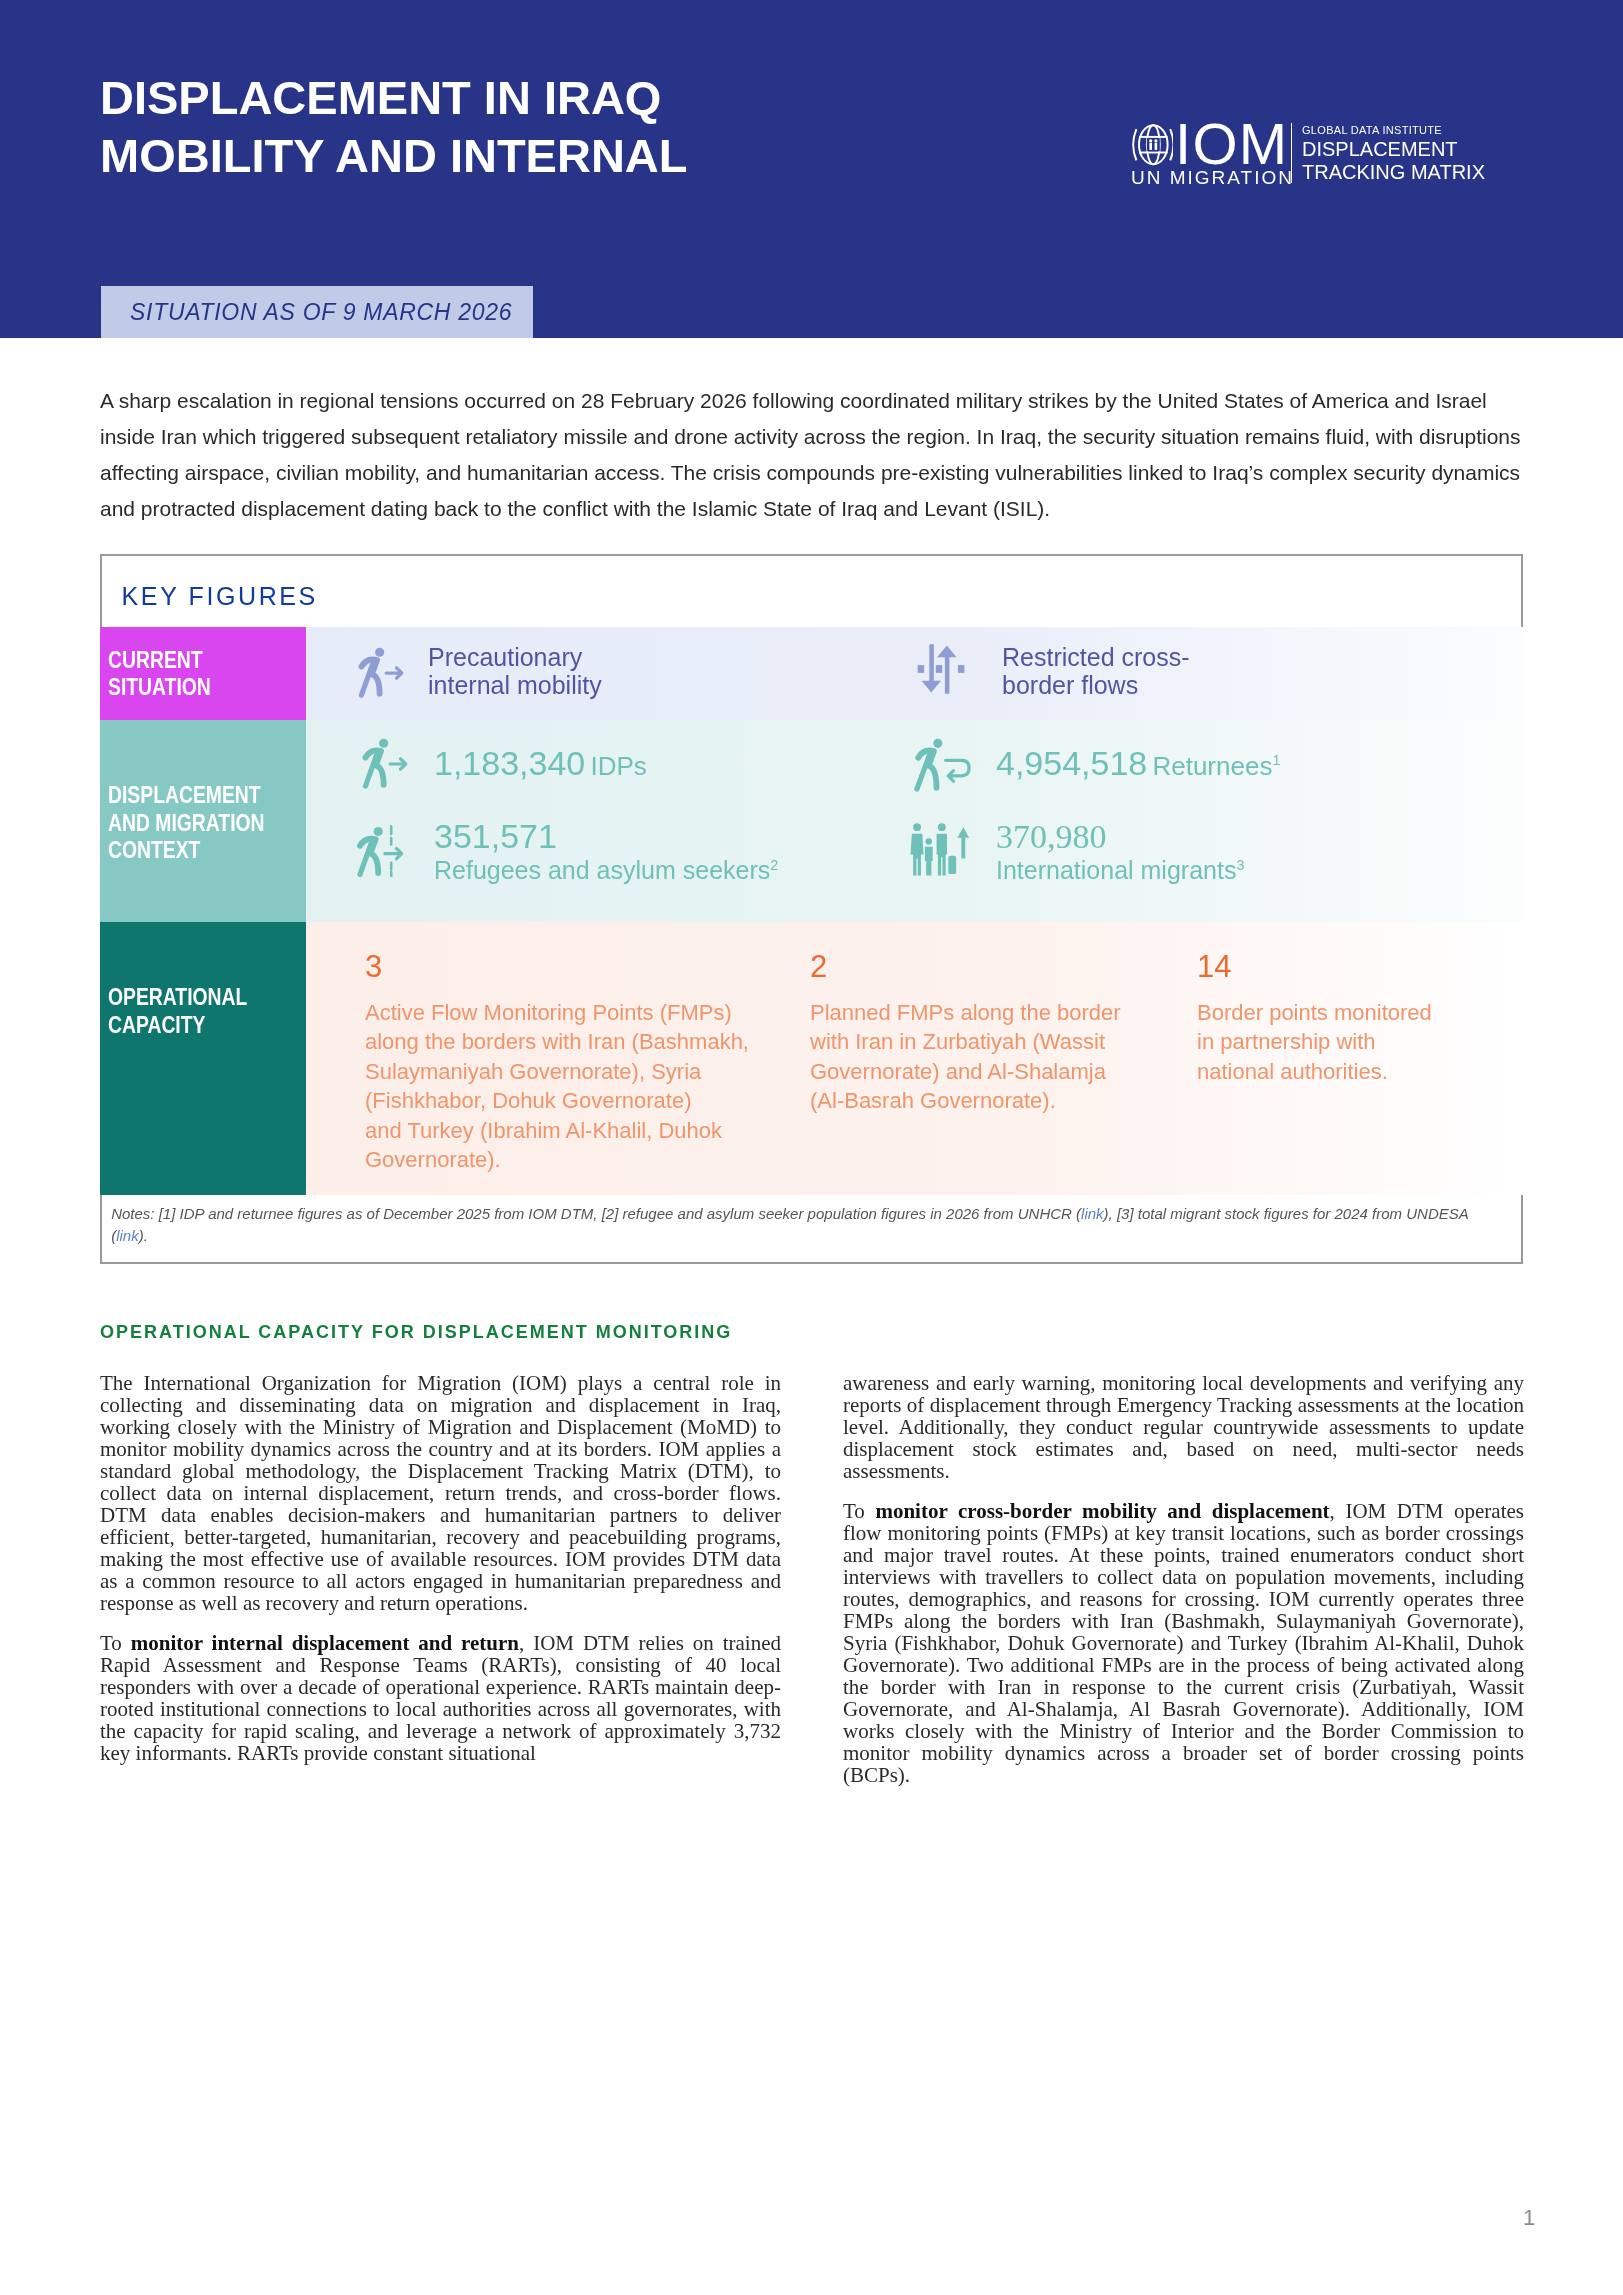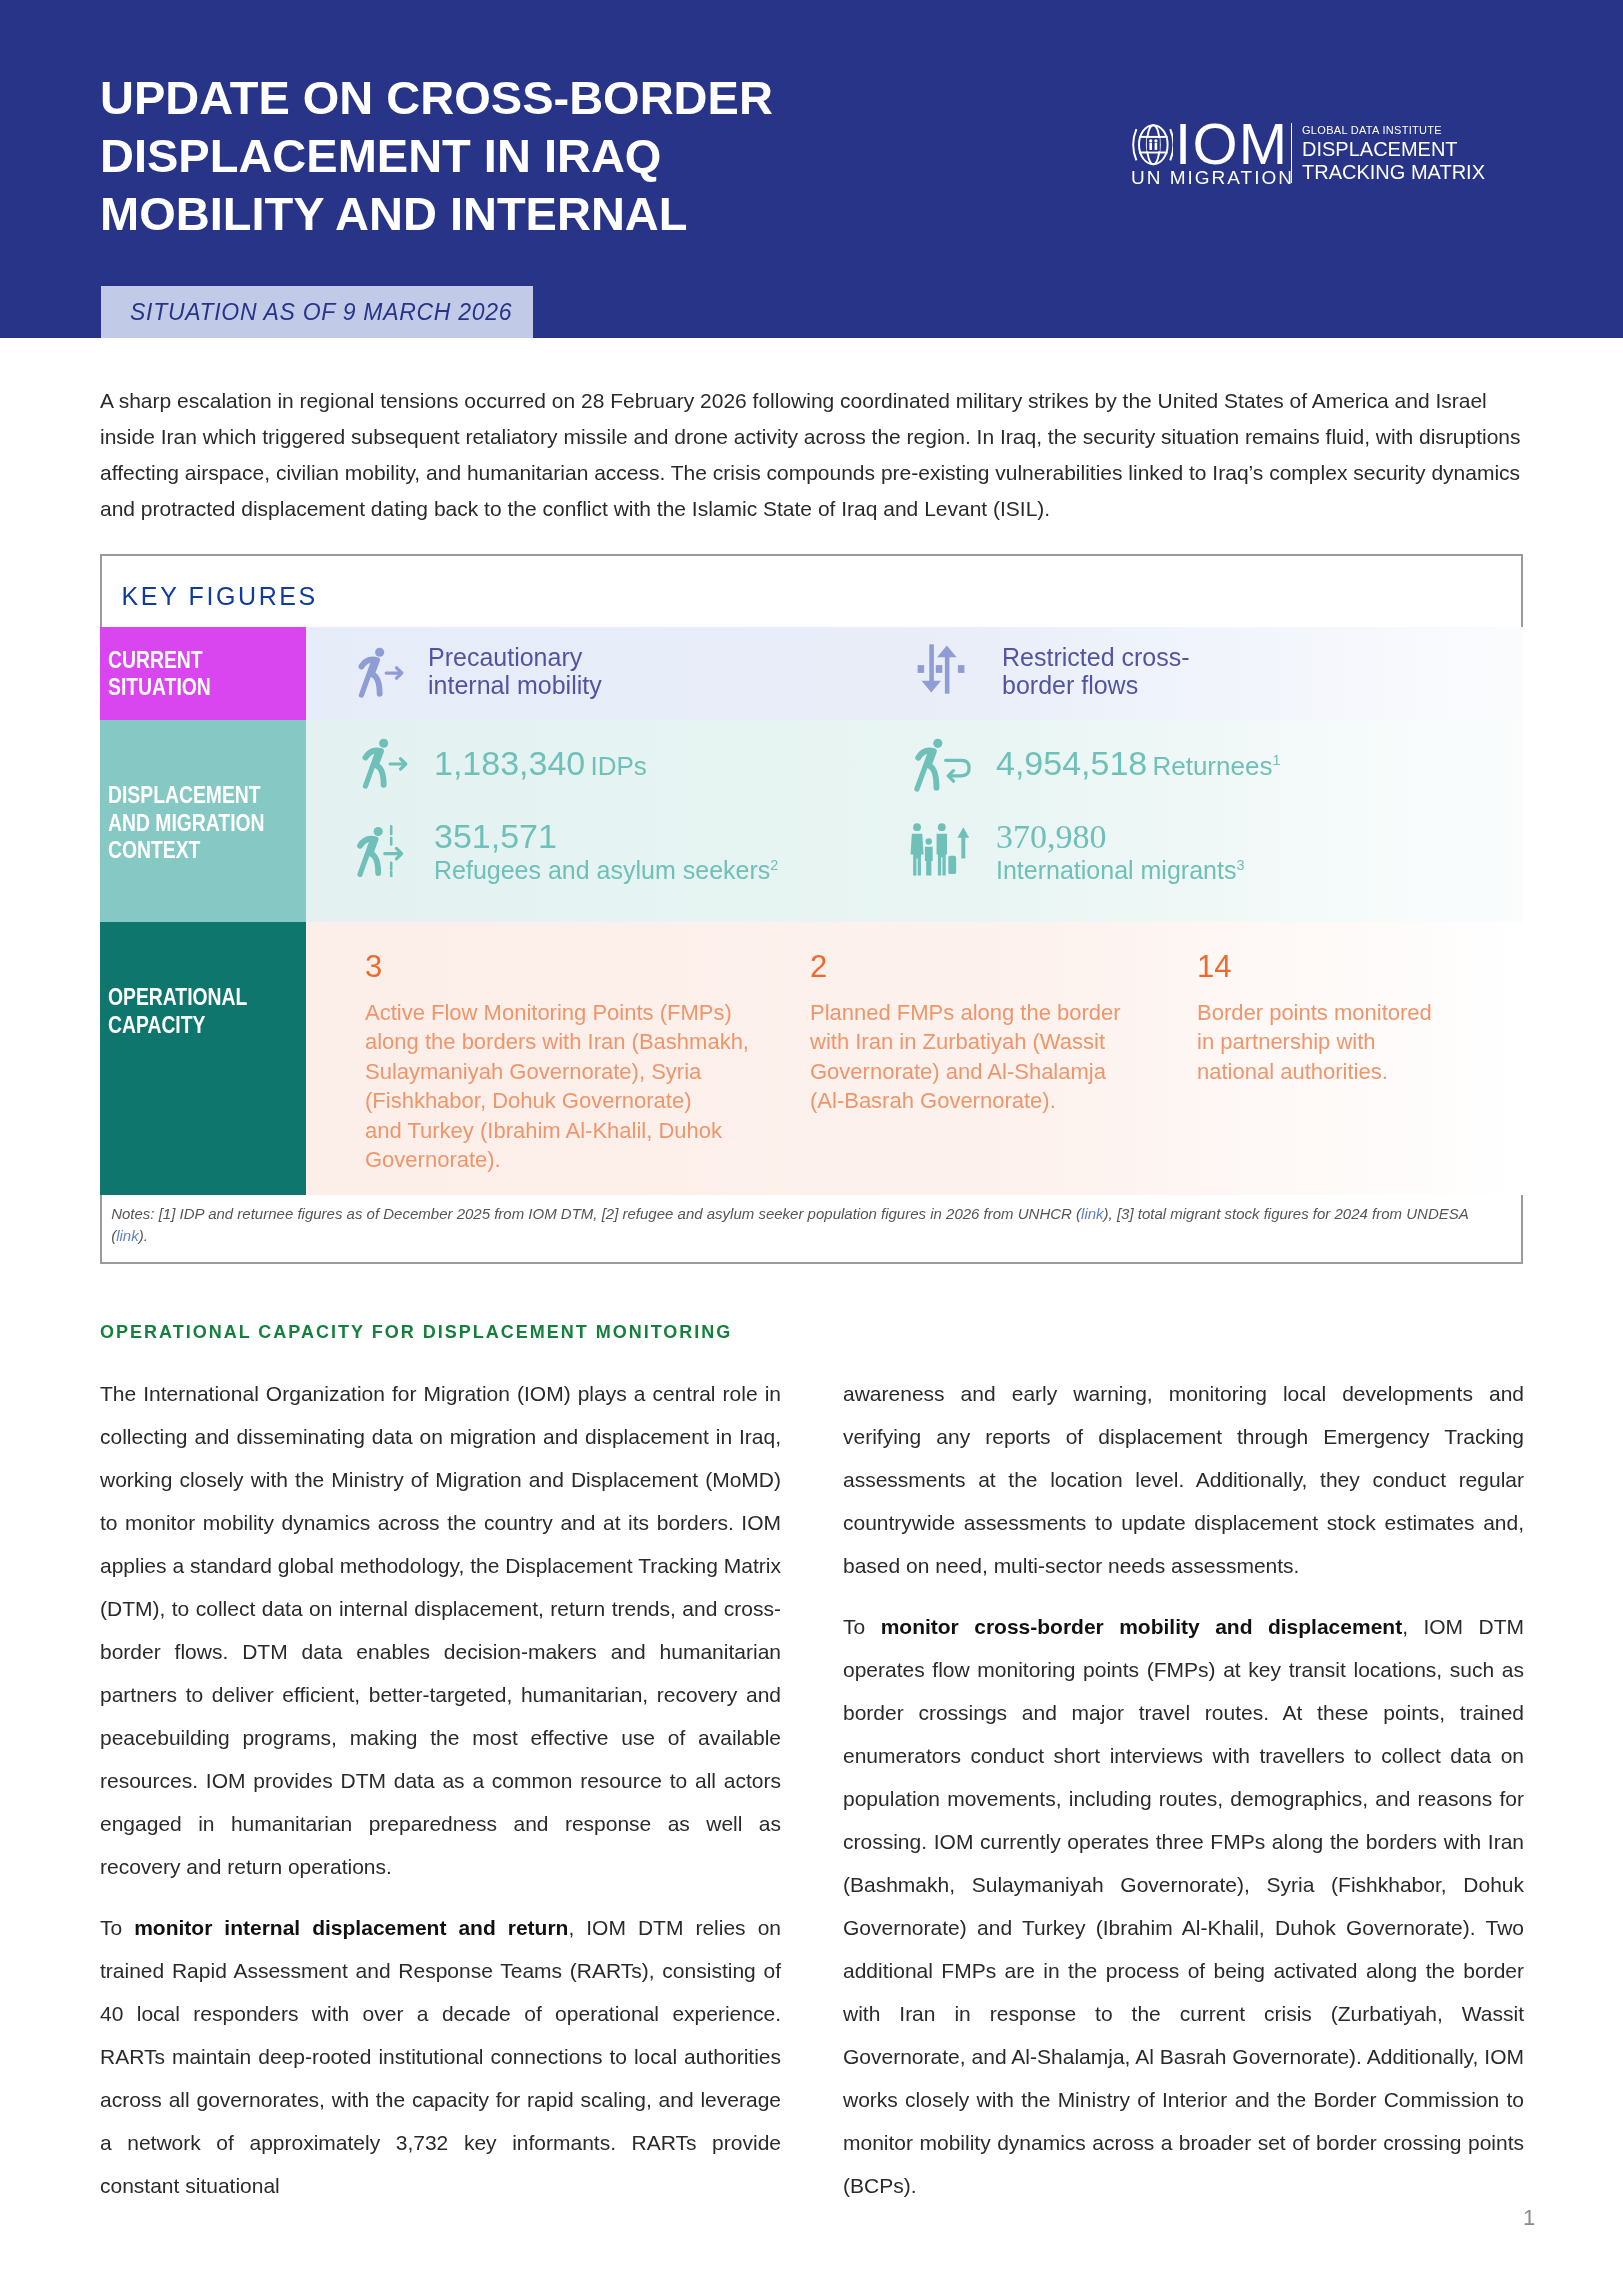--- a/index.html
+++ b/index.html
@@ -51,34 +51,33 @@
   .sub-label { position: absolute; font-size: 25px; line-height: 27.5px; color: #6FC0B8; white-space: nowrap; }
 
   .ops-col { position: absolute; top: 26px; }
   .ops-num { font-size: 31px; line-height: 37px; color: #EC6A2E; margin-bottom: 13px; }
   .ops-desc { font-size: 22px; line-height: 29.4px; color: #F0956A; }
 
   .notes { position: absolute; left: 9.2px; top: 647px; width: 1394px; font-size: 15px; line-height: 22px; font-style: italic; color: #555555; }
   .notes .lnk { color: #5a7fc6; }
 
   .section-heading { position: absolute; left: 100px; top: 1322px; font-size: 18px; letter-spacing: 2px; color: #15803d; white-space: nowrap; }
-  .col { position: absolute; width: 681px; font-size: 21px; line-height: 43px; color: #2a2a2a; text-align: justify; }
+  .col { position: absolute; width: 681px; font-size: 21px; line-height: 22px; color: #2a2a2a; text-align: justify; font-family: Liberation Serif, serif; }
   .col p { margin-bottom: 18.3px; }
   .col-left { left: 100px; top: 1372px; }
   .col-right { left: 843px; top: 1372px; }
   .col b { font-weight: bold; color: #111; }
 
   .page-num { position: absolute; left: 1523px; top: 2205px; font-size: 22px; color: #8a8a8a; }
 </style>
 </head>
 <body>
 
 <div class="header">
   <div class="title">
-    <div>UPDATE ON CROSS-BORDER</div>
     <div>DISPLACEMENT IN IRAQ</div>
     <div>MOBILITY AND INTERNAL</div>
   </div>
 
   <div class="logo">
     <svg class="globe" viewBox="0 0 64 80">
       <g fill="none" stroke="#ffffff" stroke-width="3">
         <ellipse cx="34" cy="38" rx="22" ry="30"></ellipse>
         <ellipse cx="34" cy="38" rx="10" ry="30"></ellipse>
         <line x1="12" y1="26" x2="56" y2="26"></line>

